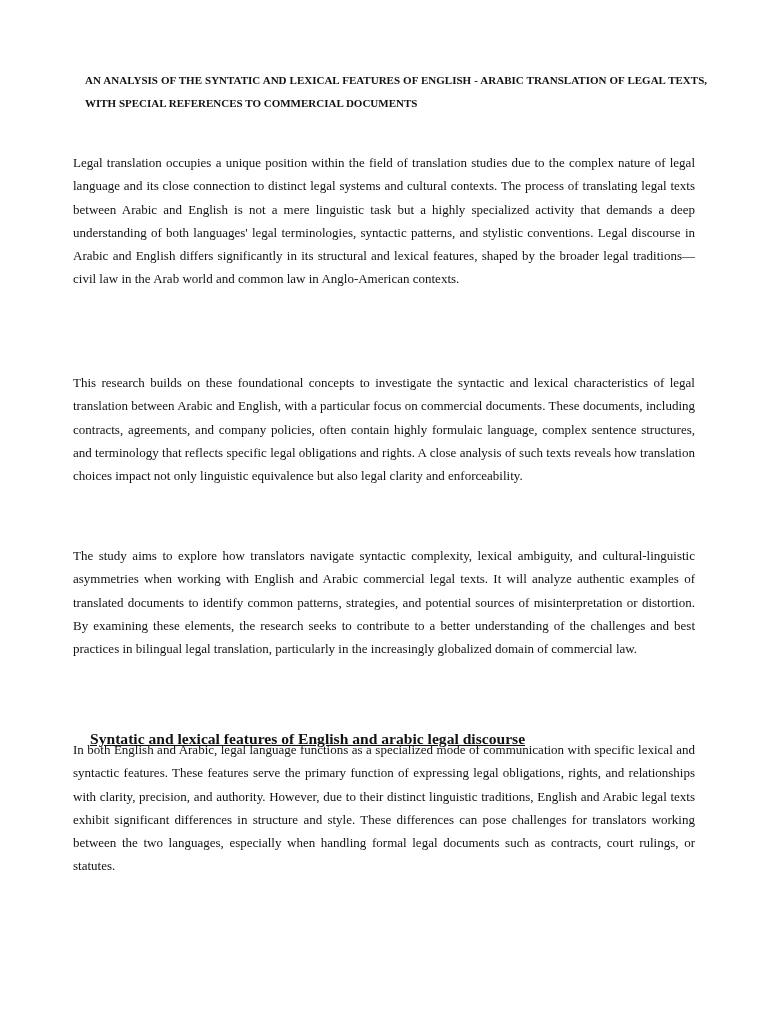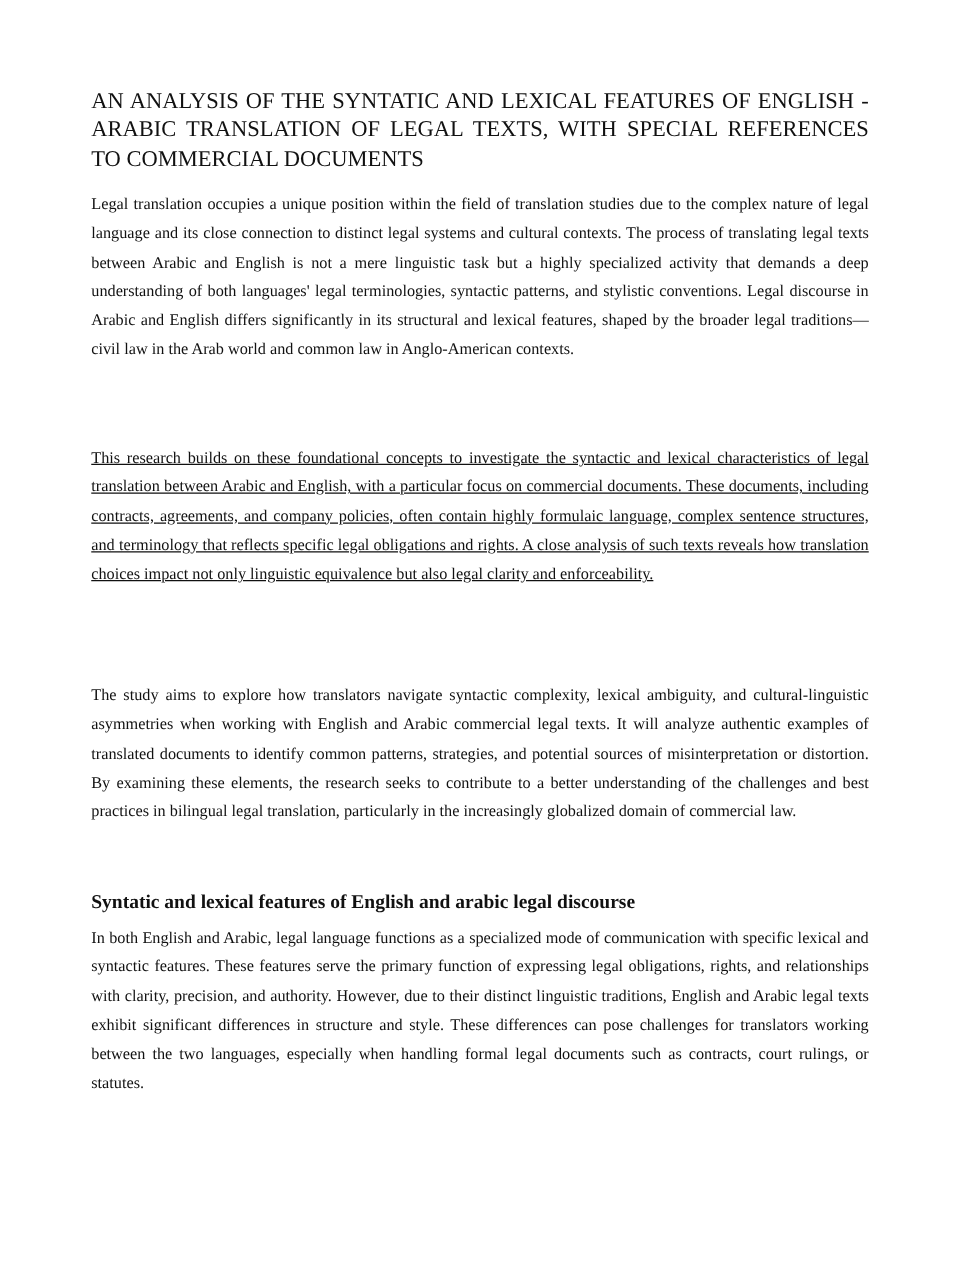--- a/index.html
+++ b/index.html
@@ -17,24 +17,24 @@
     }
     .page {
       position: absolute;
       left: 73px;
       top: 0;
       width: 622px;
     }
     .title {
       position: absolute;
       top: 69px;
-      left: 0;
+      left: 12px;
       width: 622px;
-      font-weight: normal;
-      font-size: 18px;
+      font-weight: bold;
+      font-size: 11px;
       line-height: 23.4px;
       text-align: justify;
       text-align-last: left;
       margin: 0;
       letter-spacing: 0;
     }
     .para {
       position: absolute;
       left: 0;
       width: 622px;
@@ -44,24 +44,25 @@
       margin: 0;
       hyphens: none;
     }
     .subheading {
       position: absolute;
       left: 0;
       width: 622px;
       font-weight: bold;
       font-size: 15.6px;
       line-height: 23px;
-      margin: 0;
+      margin: 17px;
+      text-decoration: underline;
     }
     #p1 { top: 151px; }
-    #p2 { top: 354px; text-decoration: underline; }
+    #p2 { top: 371px; }
     #p3 { top: 544px; }
     #h2 { top: 710px; }
     #p4 { top: 738px; }
   </style>
 </head>
 <body>
 
 <div class="page">
   <h1 class="title" id="title">AN ANALYSIS OF THE SYNTATIC AND LEXICAL FEATURES OF ENGLISH - ARABIC TRANSLATION OF LEGAL TEXTS, WITH SPECIAL REFERENCES TO COMMERCIAL DOCUMENTS</h1>
 

